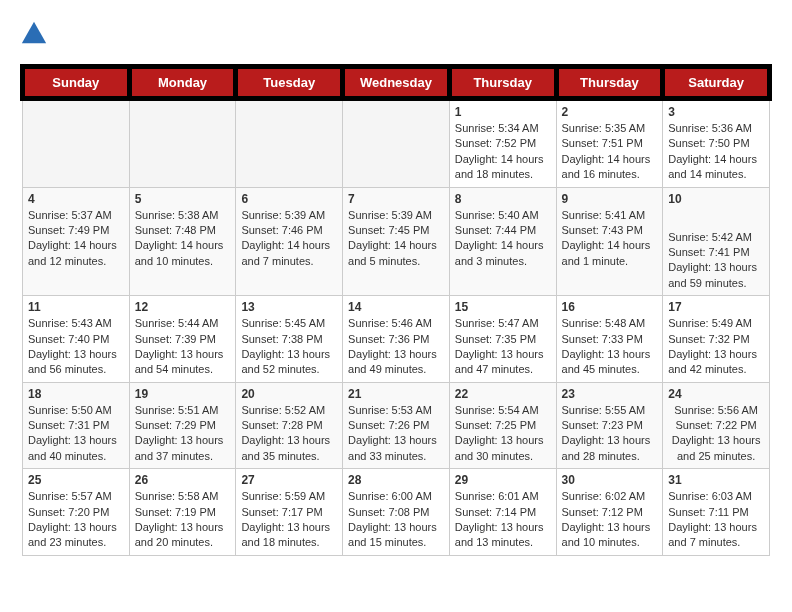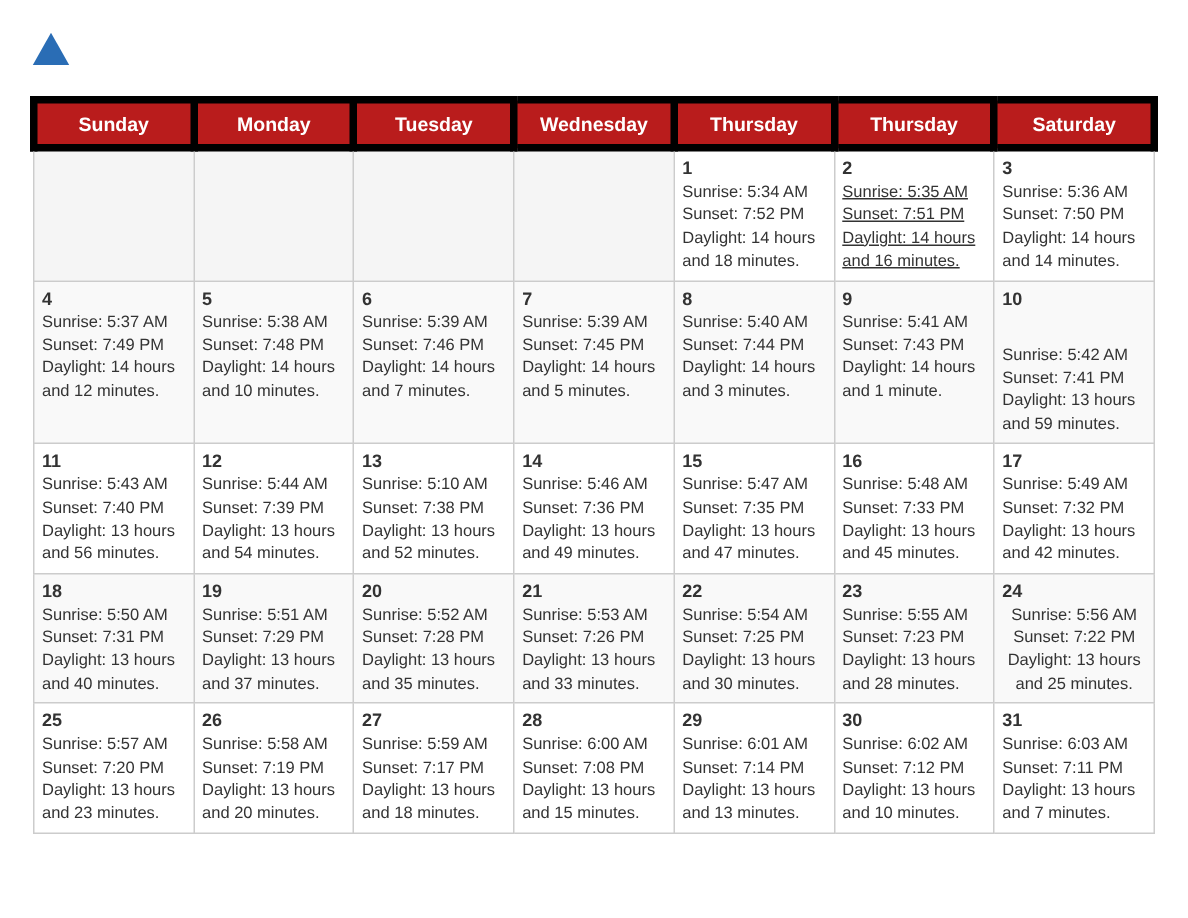--- a/index.html
+++ b/index.html
@@ -132,21 +132,21 @@
         <td class="empty"></td>
         <td>
           <span class="day-num">1</span>
           <div class="day-info" style="white-space: pre-line;">Sunrise: 5:34 AM
 Sunset: 7:52 PM
 Daylight: 14 hours
 and 18 minutes.</div>
         </td>
         <td>
           <span class="day-num">2</span>
-          <div class="day-info" style="white-space: pre-line; text-decoration: underline;">Sunrise: 5:35 AM
+          <div class="day-info" style="white-space: pre-line;">Sunrise: 5:35 AM
 Sunset: 7:51 PM
 Daylight: 14 hours
 and 16 minutes.</div>
         </td>
         <td>
           <span class="day-num">3</span>
           <div class="day-info" style="white-space: pre-line;">Sunrise: 5:36 AM
 Sunset: 7:50 PM
 Daylight: 14 hours
 and 14 minutes.</div>
@@ -213,21 +213,21 @@
         </td>
         <td>
           <span class="day-num">12</span>
           <div class="day-info" style="white-space: pre-line;">Sunrise: 5:44 AM
 Sunset: 7:39 PM
 Daylight: 13 hours
 and 54 minutes.</div>
         </td>
         <td>
           <span class="day-num">13</span>
-          <div class="day-info" style="white-space: pre-line;">Sunrise: 5:10 AM
+          <div class="day-info" style="white-space: pre-line;">Sunrise: 5:45 AM
 Sunset: 7:38 PM
 Daylight: 13 hours
 and 52 minutes.</div>
         </td>
         <td>
           <span class="day-num">14</span>
           <div class="day-info" style="white-space: pre-line;">Sunrise: 5:46 AM
 Sunset: 7:36 PM
 Daylight: 13 hours
 and 49 minutes.</div>

